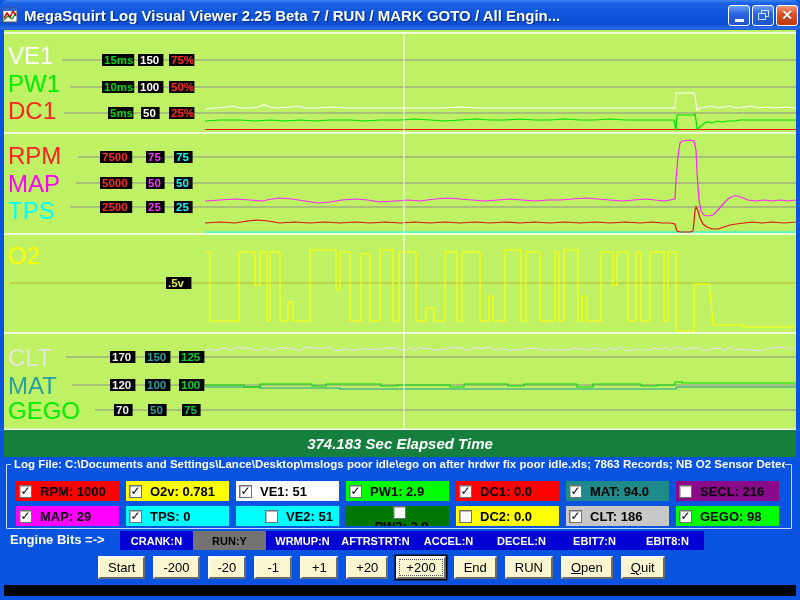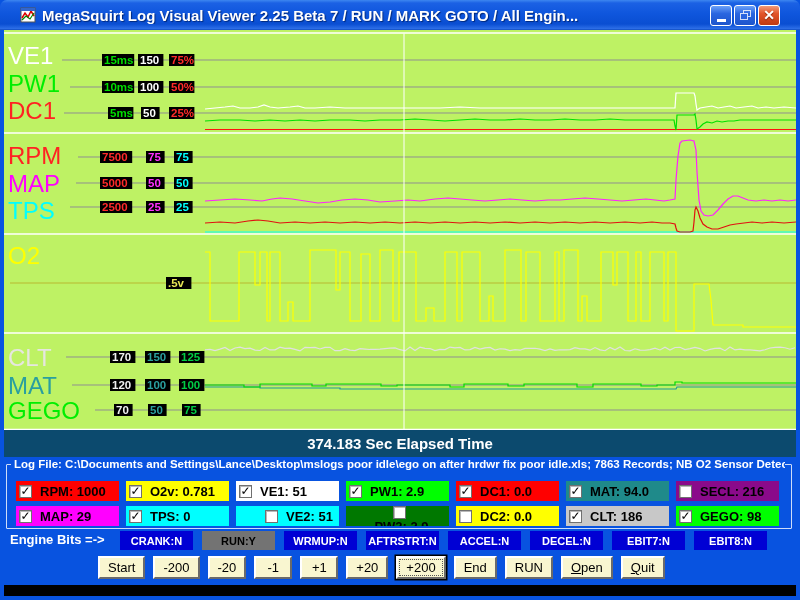--- a/index.html
+++ b/index.html
@@ -2,55 +2,55 @@
 <html><head>
 <meta charset="utf-8">
 <style>
   html,body{margin:0;padding:0;background:#333;}
   *{box-sizing:border-box;font-family:"Liberation Sans",sans-serif;}
   #window{position:relative;width:800px;height:600px;background:#0853e0;overflow:hidden;}
 
   
   #titlebar{position:absolute;left:0;top:0;width:800px;height:30px;
     background:linear-gradient(180deg,#3d87f0 0%,#1b61e4 10%,#0f56dd 45%,#0a4ed2 80%,#2e6fe8 96%,#0a46b8 100%);
-    border-radius:7px 7px 0 0;display:flex;align-items:center;padding:0 20px;}
+    border-radius:7px 7px 0 0;display:flex;align-items:center;padding:0 2px;}
   #title-text{color:#fff;font-size:15px;font-weight:bold;margin-left:6px;white-space:nowrap;
     overflow:hidden;text-shadow:1px 1px 1px #00287a;flex:1;}
   .tb-btn{width:22px;height:21px;border-radius:3px;border:1px solid #fff;margin-left:2px;
     display:flex;align-items:center;justify-content:center;
     background:linear-gradient(180deg,#6ba1f8 0%,#2a66e0 40%,#1d55cc 100%);}
   .tb-btn.close{background:linear-gradient(180deg,#f09a78 0%,#e2542a 40%,#c03a10 100%);}
   .glyph-min{display:block;width:9px;height:3px;background:#fff;margin-top:11px;}
   .glyph-max{position:relative;width:11px;height:10px;opacity:.8;}
   .glyph-max i{position:absolute;display:block;border:1.5px solid #fff;width:8px;height:7px;}
   .glyph-max i:first-child{right:0;top:0;}
   .glyph-max i:last-child{left:0;bottom:0;background:#2a66e0;}
   .glyph-x{color:#fff;font-size:14px;font-weight:bold;line-height:1;text-shadow:0 1px 1px #7c1d00;}
 
   
   #chart{position:absolute;left:4px;top:30px;width:792px;height:400px;background:#bef264;}
-  #elapsed{position:absolute;left:4px;top:430px;width:792px;height:27px;background:#0c4a6e;
-    color:#fff;font-size:15px;font-weight:600;text-align:center;line-height:27px;}
+  #elapsed{position:absolute;left:4px;top:430px;width:792px;height:27px;background:#15803d;
+    color:#fff;font-size:15px;font-weight:600;text-align:center;line-height:27px;font-style:italic;}
 
   
   #log-group{position:absolute;left:6px;top:458px;width:786px;height:71px;
     border:1px solid rgba(255,255,255,.8);border-radius:1px;margin:0;padding:0;}
   #log-group legend{color:#fff;font-size:11.5px;white-space:nowrap;overflow:hidden;
     max-width:774px;padding:0 3px;margin-left:4px;font-weight:bold;}
   .check-row{position:absolute;left:16px;display:flex;gap:7px;}
   #check-row-1{top:481px;} #check-row-2{top:506px;}
   .check-item{width:103px;height:20px;display:flex;align-items:center;overflow:hidden;}
   .cbox{width:13px;height:13px;background:#fff;border:1px solid #707070;margin-left:3px;
     box-shadow:inset 1px 1px 0 #b8b8b8;display:flex;align-items:center;justify-content:center;
     font-size:12px;line-height:1;color:#000;flex:0 0 13px;}
   .check-item span.lbl{font-size:13px;font-weight:bold;color:#000;margin-left:8px;white-space:nowrap;}
 
   #bits-row{position:absolute;left:0;top:531px;width:800px;height:20px;}
   #bits-label{position:absolute;left:10px;top:1px;color:#fff;font-size:13px;font-weight:bold;}
-  #bits-items{position:absolute;left:120px;top:0;display:flex;gap:9px;}
+  #bits-items{position:absolute;left:120px;top:0;display:flex;gap:0;}
   .bit-box{width:73px;height:19px;background:#0000d4;color:#fff;font-size:11px;font-weight:bold;
     display:flex;align-items:center;justify-content:center;white-space:nowrap;}
   .bit-box.on{background:#737373;color:#000;}
 
   #button-row{position:absolute;left:88px;top:556px;display:flex;gap:8px;padding-left:10px;}
   .vb-btn{min-width:38px;height:23px;padding:0 8px;background:#f9f6d0;color:#000;font-size:13px;
     border:2px solid;border-color:#ffffff #6a6a6a #6a6a6a #ffffff;white-space:nowrap;
     display:flex;align-items:center;justify-content:center;}
   .vb-btn.focused{box-shadow:0 0 0 1.5px #000;outline:1px dotted #555;outline-offset:-4px;}
   .vb-btn u{text-decoration:underline;}

